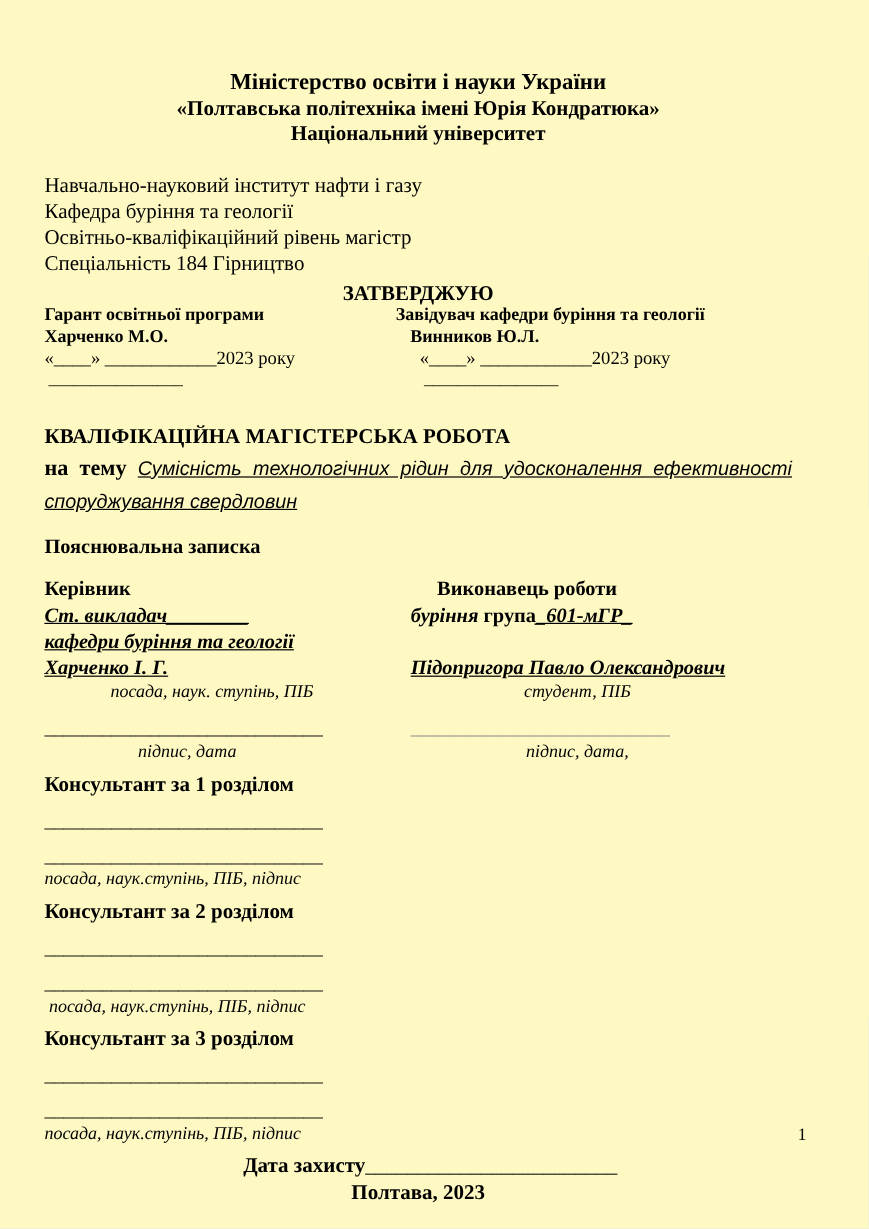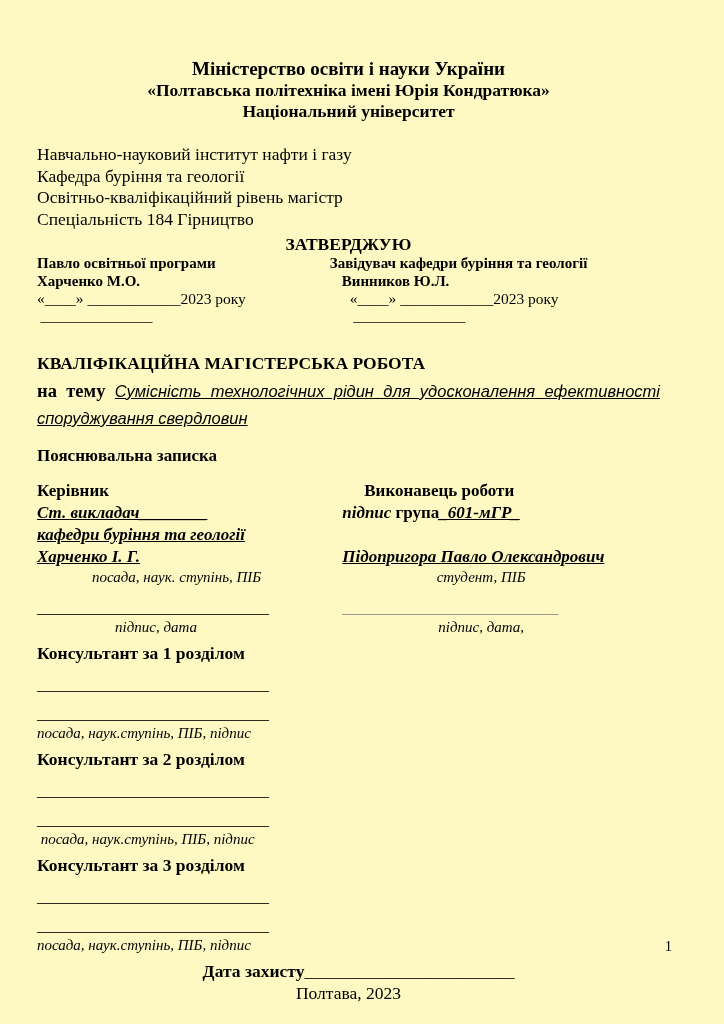--- a/index.html
+++ b/index.html
@@ -153,21 +153,21 @@
     margin-top: 6px;
     text-align: center;
     font-size: 17.5px;
     line-height: 22px;
     padding-left: 20px;
   }
   .defense-label { font-weight: bold; }
   .city-year {
     text-align: center;
     font-size: 17.5px;
-    font-weight: normal;
+    font-weight: bold;
     line-height: 22px;
   }
   .page-number {
     position: absolute;
     top: 938px;
     right: 52px;
     font-size: 14.5px;
   }
 </style>
 </head>
@@ -182,21 +182,21 @@
   <div class="info-block">
     <div>Навчально-науковий інститут нафти і газу</div>
     <div>Кафедра буріння та геології</div>
     <div>Освітньо-кваліфікаційний рівень магістр</div>
     <div>Спеціальність 184 Гірництво</div>
   </div>
 
   <div class="approve-title">ЗАТВЕРДЖУЮ</div>
   <div class="approval-cols">
     <div class="approval-col-left">
-      <div class="approval-role">Павло освітньої програми</div>
+      <div class="approval-role">Гарант освітньої програми</div>
       <div class="approval-name">Харченко М.О.</div>
       <div class="approval-date">«____» ____________2023 року</div>
       <div class="approval-sign"> ________________</div>
     </div>
     <div class="approval-col-right">
       <div class="approval-role">Завідувач кафедри буріння та геології</div>
       <div class="approval-name indent-sm">Винников Ю.Л.</div>
       <div class="approval-date indent-md">«____» ____________2023 року</div>
       <div class="approval-sign indent-md"> ________________</div>
     </div>
@@ -214,21 +214,21 @@
       <div class="u-bi">Ст. викладач________</div>
       <div class="u-bi">кафедри буріння та геології</div>
       <div class="u-bi">Харченко І. Г.</div>
       <div class="p-caption cap-indent1">посада, наук. ступінь, ПІБ</div>
       <div class="sig-line">_____________________________</div>
       <div class="p-caption cap-indent2">підпис, дата</div>
     </div>
     <div class="people-right">
       <div class="p-title exec-title">Виконавець роботи</div>
       <div class="exec-group-line">
-        <span class="exec-student">підпис </span><span class="exec-grouplbl">група</span><span class="u-bi">_601-мГР_</span>
+        <span class="exec-student">буріння </span><span class="exec-grouplbl">група</span><span class="u-bi">_601-мГР_</span>
       </div>
       <div class="exec-name-gap"></div>
       <div class="u-bi">Підопригора Павло Олександрович</div>
       <div class="p-caption cap-center">студент, ПІБ</div>
       <div class="sig-line sig-line-grey">___________________________</div>
       <div class="p-caption cap-center">підпис, дата,</div>
     </div>
   </div>
 
   <div class="consultant-block">

